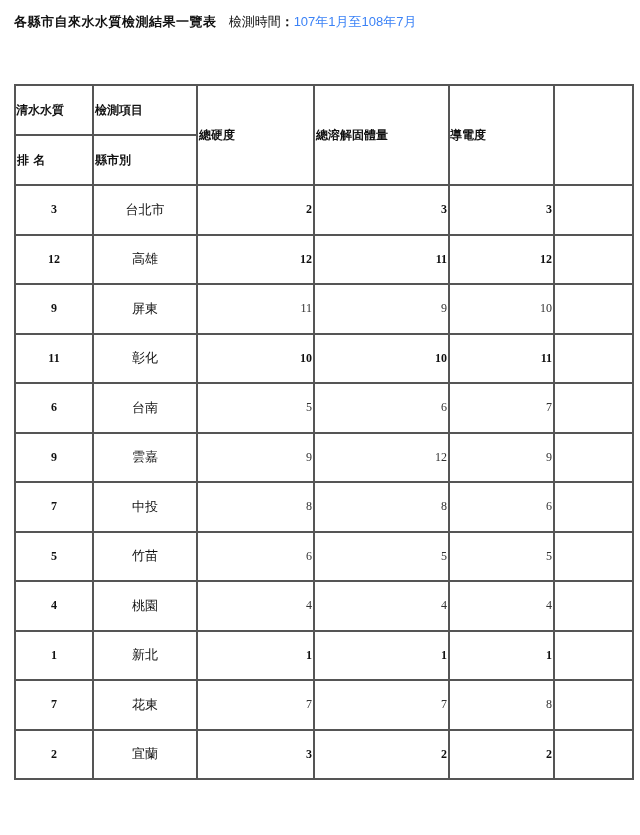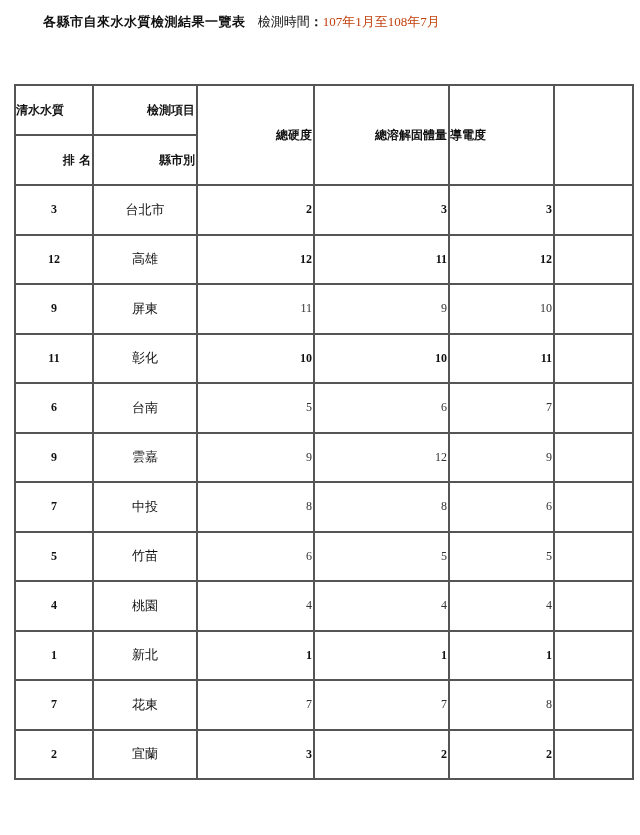--- a/index.html
+++ b/index.html
@@ -1,27 +1,27 @@
 <!DOCTYPE html>
 <html><head>
 <meta charset="utf-8">
 <style>
   html, body { margin: 0; padding: 0; background: #ffffff; }
   body { width: 640px; height: 835px; position: relative; overflow: hidden;
          font-family: "DejaVu Serif", "Liberation Serif", serif; color: #111; }
   .title { position: absolute; left: 14px; top: 13px; font-size: 13px; white-space: nowrap; }
-  .title .main { font-weight: bold; font-family: "DejaVu Sans", "Liberation Sans", sans-serif; letter-spacing: 0.5px; margin-left: 29px; }
+  .title .main { font-weight: bold; font-family: "DejaVu Sans", "Liberation Sans", sans-serif; letter-spacing: 0.5px; }
   .title .sub { margin-left: 8px; font-family: "DejaVu Sans", "Liberation Sans", sans-serif; }
   .title .sub .lbl { font-weight: normal; margin-top: 16px; }
   .title .sub .colon { font-weight: bold; }
-  .title .sub .period { font-family: Liberation Serif, serif; color: #c2410c; }
+  .title .sub .period { font-family: Liberation Sans, sans-serif; color: #3b82f6; }
 
   table { position: absolute; left: 14px; top: 84px; border-collapse: collapse; table-layout: fixed; padding-left: 28px; }
   td { border: 2px solid #555; padding: 0 1px; font-size: 12px; }
-  td.hdr { font-family: "DejaVu Sans", "Liberation Sans", sans-serif; font-weight: bold; text-align: right; }
+  td.hdr { font-family: "DejaVu Sans", "Liberation Sans", sans-serif; font-weight: bold; text-align: left; }
   td.hdr.left { text-align: left; padding-left: 0; }
   td.rank { text-align: center; font-weight: bold; font-family: "Liberation Serif", serif; }
   td.city { text-align: center; font-family: "DejaVu Sans", "Liberation Sans", sans-serif; font-size: 13px; }
   td.city.b { font-weight: normal; }
   td.num { text-align: right; font-family: "Liberation Serif", serif; color: #333; padding-right: 1px; }
   td.num.b { font-weight: bold; color: #111; }
   tr.hrow td { height: 48px; }
   tr.drow td { height: 47.5px; }
 </style>
 </head>

